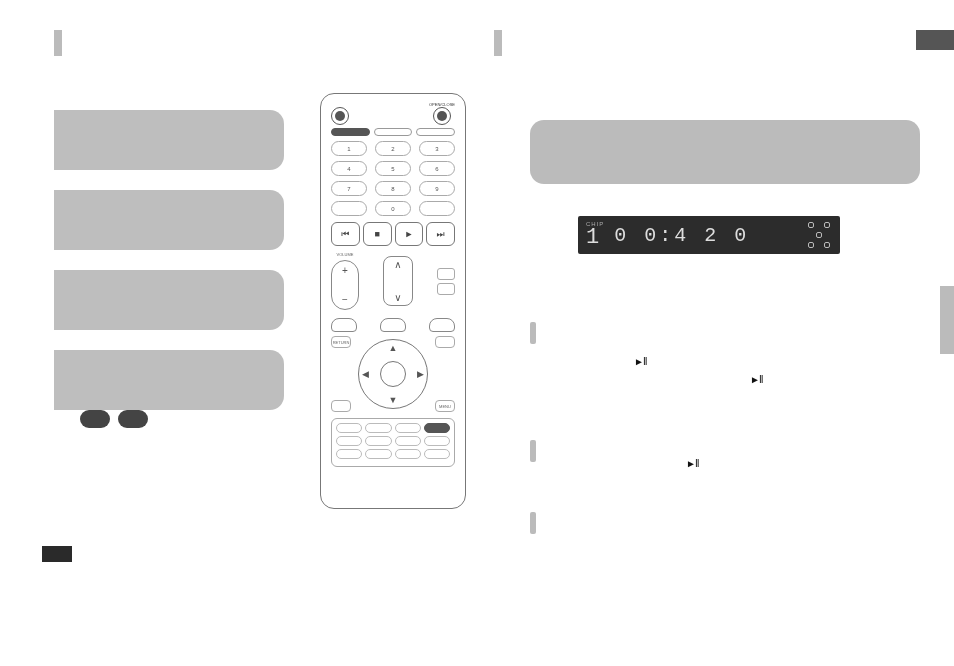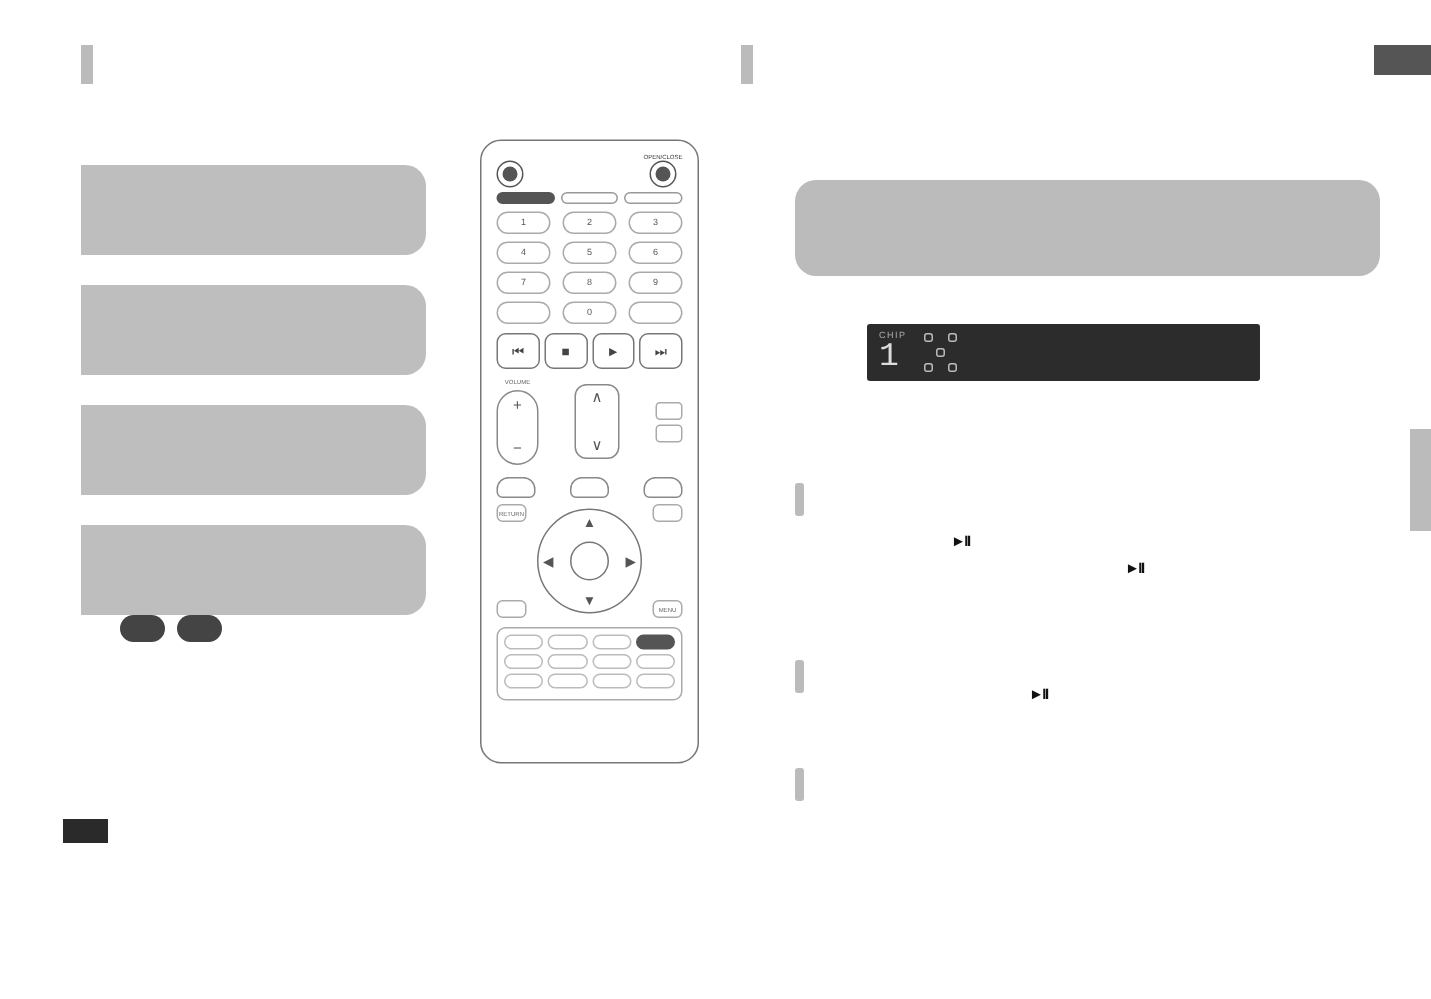--- a/index.html
+++ b/index.html
@@ -182,21 +182,21 @@
   .r-accent { position:absolute; left:530px; width:6px; height:22px; background:#bbb; border-radius:2px;}
   .r-acc1 { top: 322px; }
   .r-acc2 { top: 440px; }
   .r-acc3 { top: 512px; }
 
   
   .pp {
     position:absolute;
     font-size:10px;
     color:#111;
-    font-weight:bold;
+    font-weight:normal;
     letter-spacing:-1px;
   }
   .pp1 { top: 356px; left: 634px; }
   .pp2 { top: 374px; left: 750px; }
   .pp3 { top: 458px; left: 686px; }
 
 </style>
 </head>
 <body>
 
@@ -324,20 +324,21 @@
   </div>
 </div>
 
 <div class="right-box"></div>
 
 <div class="vfd">
   <div class="vfd-left">
     <span class="vfd-chip">CHIP</span>
     <span class="vfd-trk">1</span>
   </div>
+  <div class="vfd-time">0 0:4 2 0</div>
   <div class="vfd-spk">
     <div class="dot d1"></div>
       <div class="dot d2"></div>
       <div class="dot d3"></div>
       <div class="dot d4"></div>
       <div class="dot d5"></div>
   </div>
 </div>
 
 <div class="r-accent r-acc1"></div>

